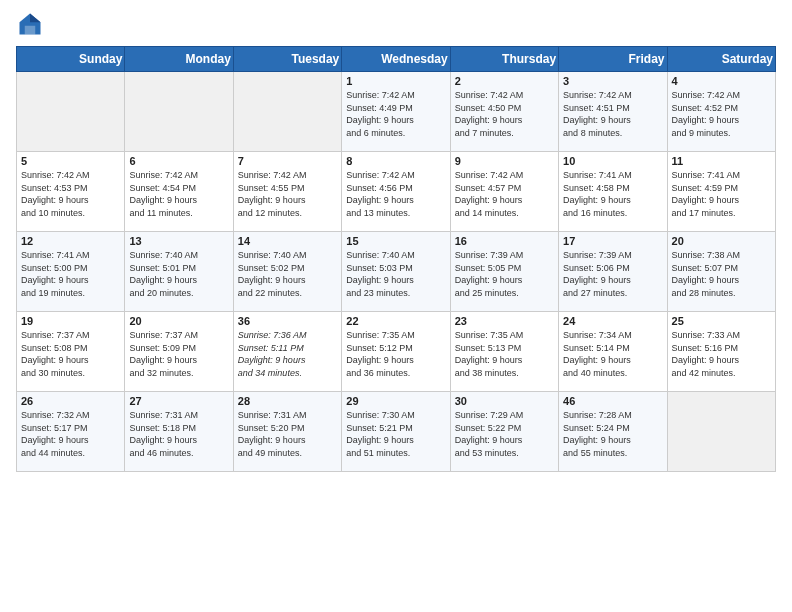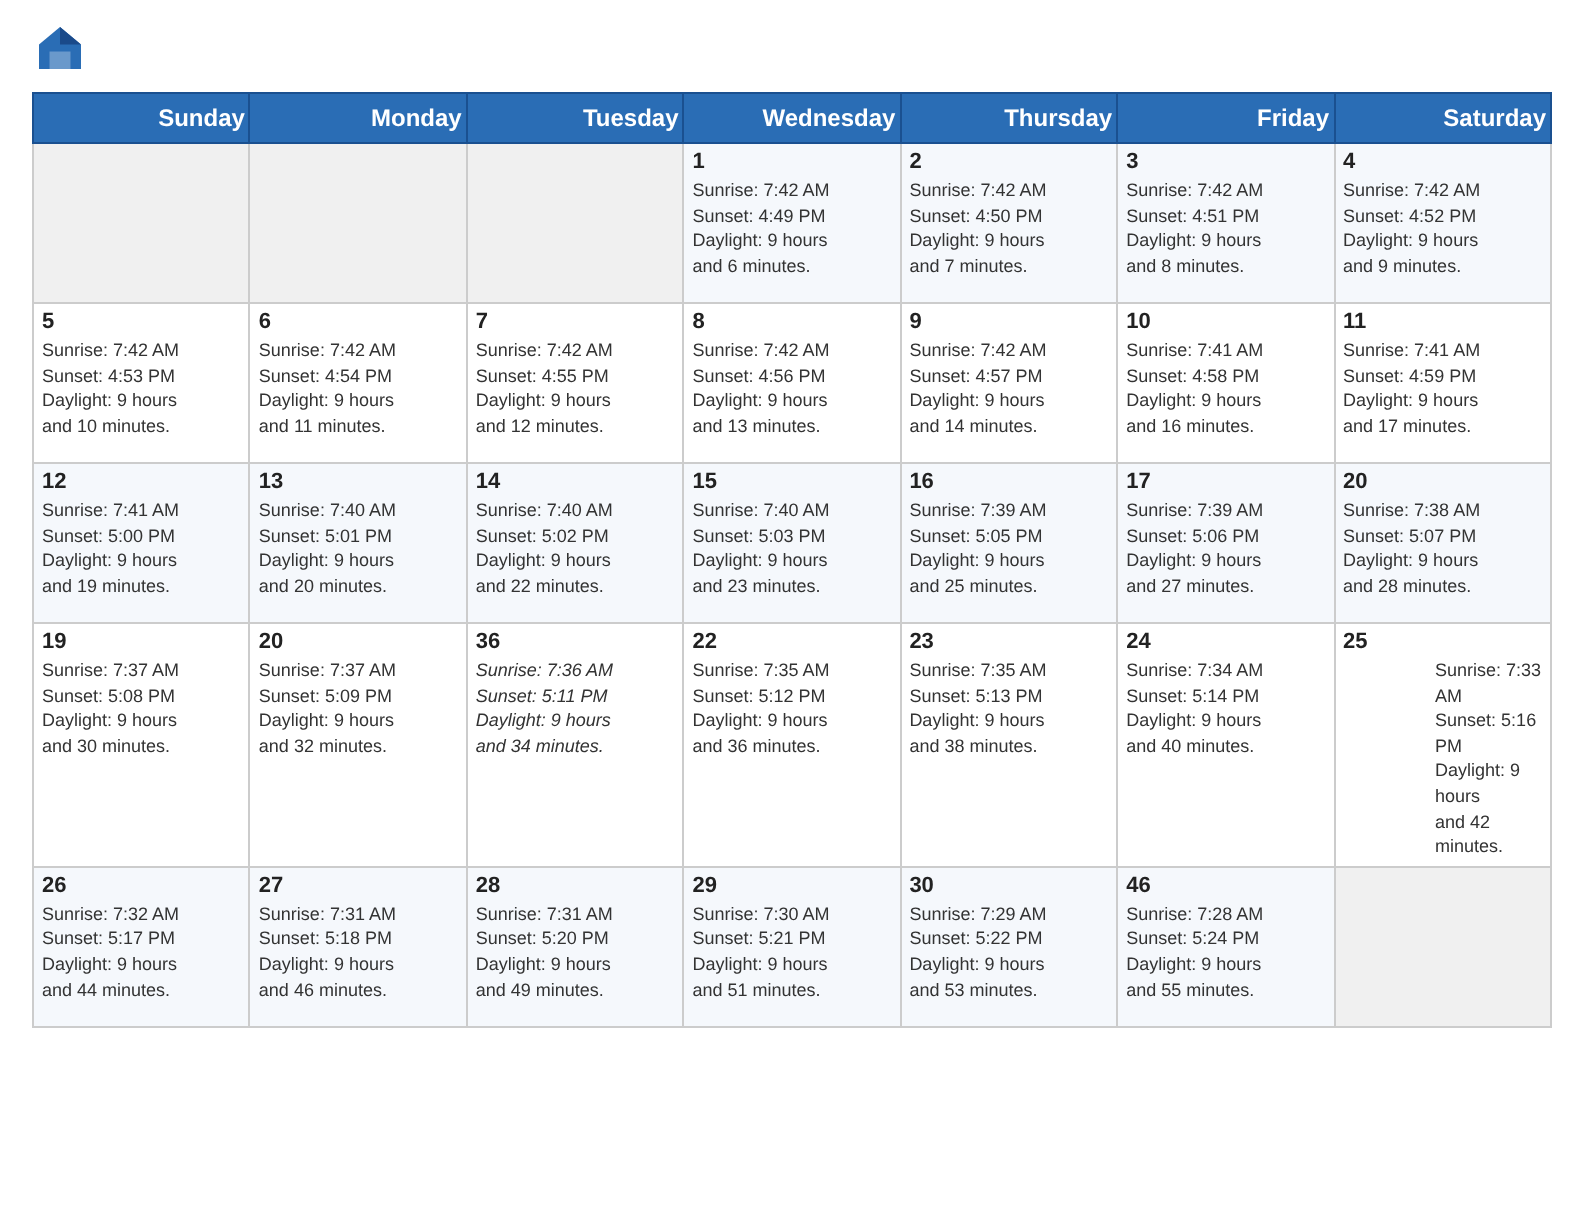--- a/index.html
+++ b/index.html
@@ -303,21 +303,21 @@
           </td>
           <td>
             <span class="day-number">24</span>
             <div class="day-info" style="white-space: pre-line;">Sunrise: 7:34 AM
 Sunset: 5:14 PM
 Daylight: 9 hours
 and 40 minutes.</div>
           </td>
           <td>
             <span class="day-number">25</span>
-            <div class="day-info" style="white-space: pre-line; margin-left: 46px;">Sunrise: 7:33 AM
+            <div class="day-info" style="white-space: pre-line;">Sunrise: 7:33 AM
 Sunset: 5:16 PM
 Daylight: 9 hours
 and 42 minutes.</div>
           </td>
         </tr>
         <tr>
           <td>
             <span class="day-number">26</span>
             <div class="day-info" style="white-space: pre-line;">Sunrise: 7:32 AM
 Sunset: 5:17 PM

